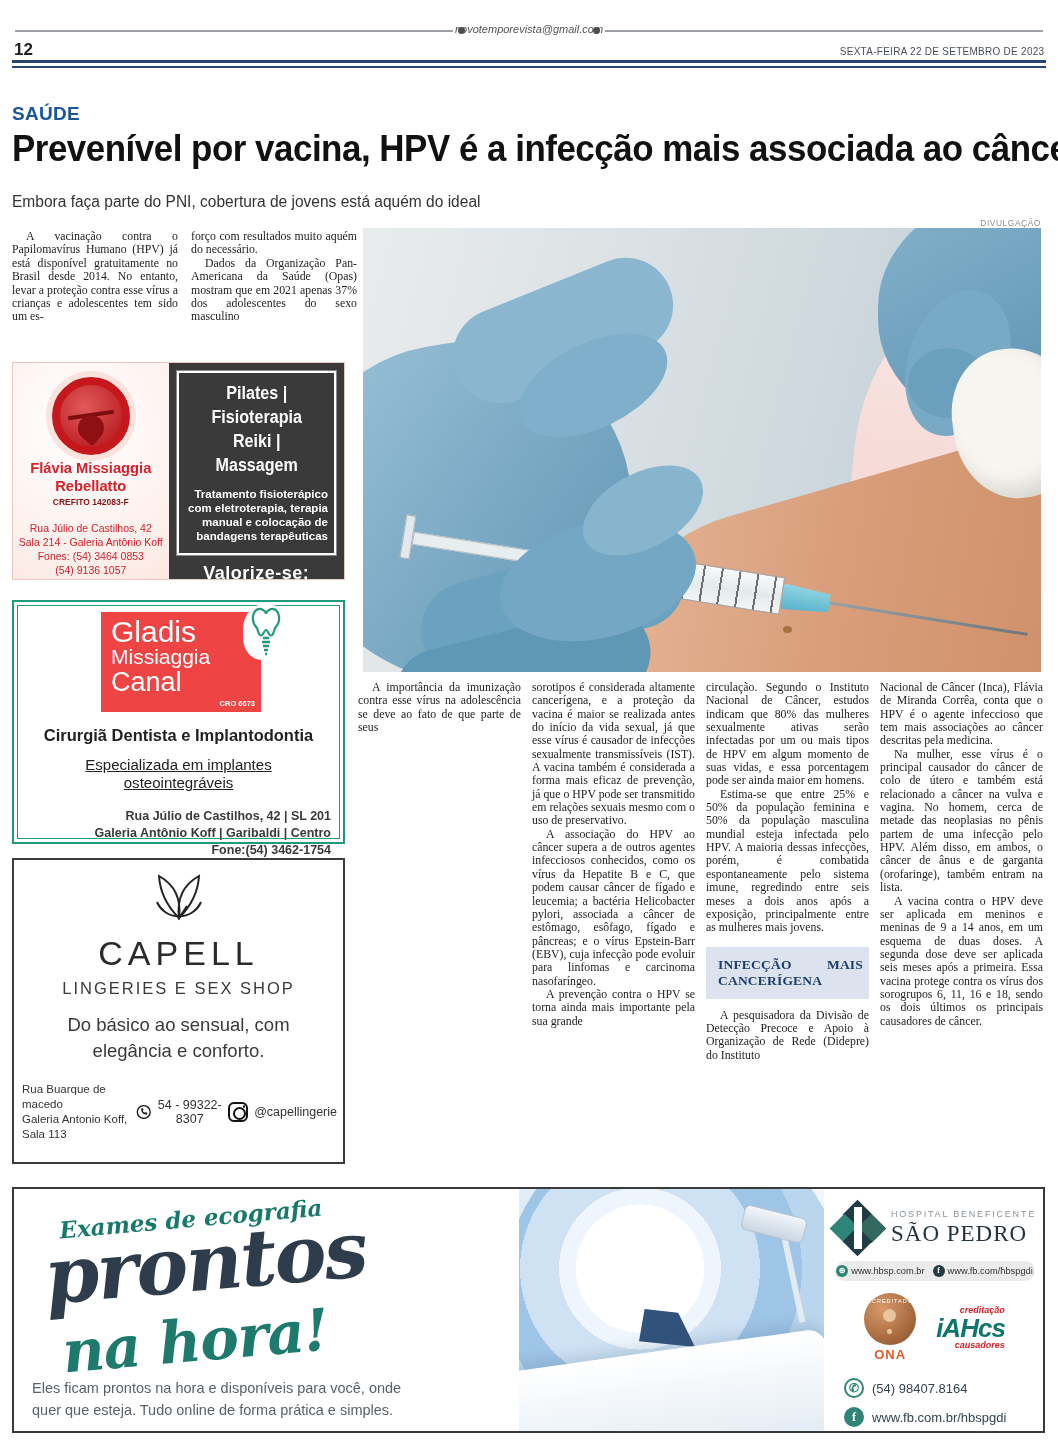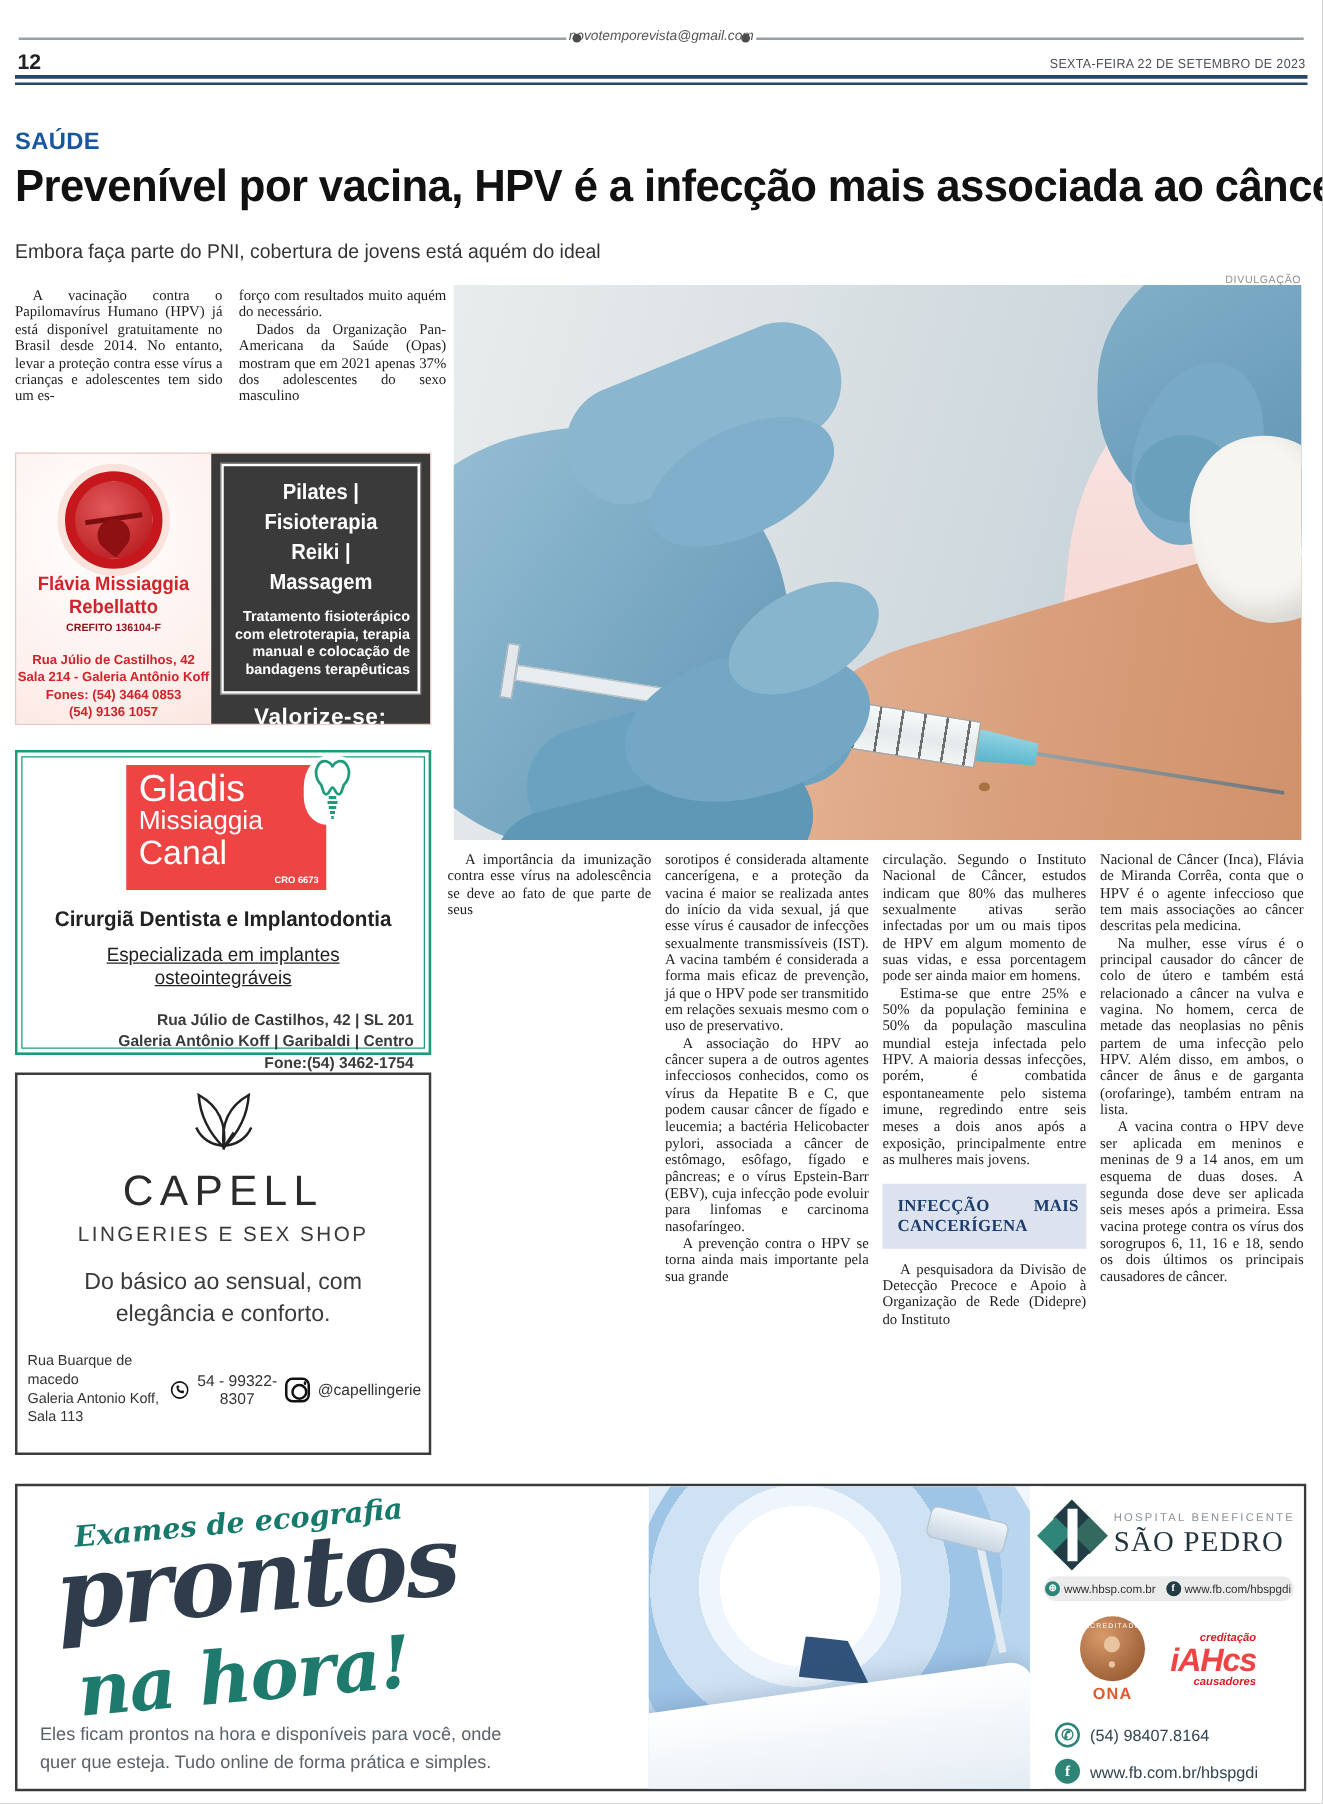--- a/index.html
+++ b/index.html
@@ -64,21 +64,21 @@
   .ph-overthumb { left:215px; top:245px; width:130px; height:75px; background:#87b5ce; border-radius:50%; transform:rotate(-28deg); }
 
   
   .ad-fisio { position:absolute; left:12px; top:362px; width:333px; height:218px; display:flex; background:radial-gradient(circle at 20% 30%, #fff 0%, #fdeeea 45%, #f6cdc2 100%); border:1px solid #e8c8c0; }
   .fisio-left { width:47%; position:relative; text-align:center; }
   .fisio-logo { width:78px; height:78px; margin:14px auto 4px; border-radius:50%; border:8px solid #c5171c; background:radial-gradient(circle at 40% 35%, #e2595a, #b01116); position:relative; box-shadow:0 0 0 6px #fbe3dd; }
   .fisio-logo::before { content:""; position:absolute; left:8px; right:8px; top:28px; height:4px; background:#7e0d10; transform:rotate(-8deg); }
   .fisio-logo::after { content:""; position:absolute; left:18px; top:30px; width:26px; height:26px; border-radius:50% 50% 10% 50%; background:#8e1013; transform:rotate(40deg); }
   .fisio-name { color:#d2232a; font-weight:bold; font-size:15.5px; transform:scaleX(.95); }
   .fisio-cref { color:#8c1418; font-weight:bold; font-size:8.5px; margin-top:2px; }
-  .fisio-addr { color:#d2232a; font-weight:bold; font-size:10.5px; line-height:14px; margin-top:14px; }
+  .fisio-addr { color:#d2232a; font-weight:normal; font-size:10.5px; line-height:14px; margin-top:14px; }
   .fisio-right { width:53%; background:#3a3a3a; color:#fff; text-align:center; padding:8px; }
   .fisio-box { border:2px solid #fff; outline:1px solid #888; padding:8px 6px 10px; }
   .fisio-serv { font-weight:bold; font-size:17.5px; line-height:24px; transform:scaleX(.92); }
   .fisio-treat { font-weight:bold; font-size:11.5px; line-height:14px; margin-top:10px; text-align:right; }
   .fisio-val { font-weight:bold; font-size:18px; margin-top:8px; letter-spacing:.5px; }
   .fisio-slogan { font-weight:bold; font-size:12.5px; line-height:16px; margin-top:6px; text-align:right; }
 
   
   .ad-dent { position:absolute; left:12px; top:600px; width:333px; height:244px; background:#fff; border:2px solid #1f9b7b; box-shadow:inset 0 0 0 3px #fff, inset 0 0 0 4px #1f9b7b; padding:10px 12px; }
   .dent-box { position:relative; width:160px; height:100px; background:#ef4444; color:#fff; margin-left:75px; padding:6px 10px; }
@@ -136,21 +136,21 @@
   .mini-globe { background:#2e8577; }
   .mini-fb { background:#223c46; font-family:"Liberation Serif", serif; }
   .logos-row { display:flex; justify-content:center; align-items:center; gap:20px; margin-top:12px; }
   .ona { text-align:center; }
   .ona-medal { position:relative; width:52px; height:52px; border-radius:50%; background:radial-gradient(circle at 35% 30%, #d89a6a, #8a4e26); margin:0 auto; }
   .ona-medal::before { content:"ACREDITADO"; position:absolute; top:5px; left:0; right:0; font-size:5.5px; color:#fff; letter-spacing:1px; }
   .ona-medal::after { content:""; position:absolute; left:19px; top:16px; width:13px; height:13px; border-radius:50%; background:#e8c49f; box-shadow:0 16px 0 -4px #e8c49f; }
   .ona-name { font-weight:bold; font-size:13px; color:#e05a2b; margin-top:2px; letter-spacing:1px; }
   .iahcs { text-align:right; line-height:1; }
   .iahcs-top { display:block; color:#d42027; font-size:9px; font-style:italic; font-weight:bold; }
-  .iahcs-name { display:block; color:#ef4444; font-size:26px; font-style:italic; font-weight:bold; letter-spacing:-1px; }
+  .iahcs-name { display:block; color:#0f766e; font-size:26px; font-style:italic; font-weight:bold; letter-spacing:-1px; }
   .iahcs-bot { display:block; color:#d42027; font-size:9px; font-style:italic; font-weight:bold; }
   .contacts { margin:16px 0 0 20px; }
   .c-row { display:flex; align-items:center; gap:8px; margin-bottom:9px; font-size:13px; color:#33454f; }
   .c-ic { width:20px; height:20px; border-radius:50%; flex:none; text-align:center; font-size:12px; line-height:20px; color:#fff; font-weight:bold; }
   .c-wa { border:2px solid #2e8577; color:#2e8577; line-height:16px; background:#fff; }
   .c-fb { background:#2e8577; font-family:"Liberation Serif", serif; }
 </style>
 </head>
 <body>
 
@@ -206,21 +206,21 @@
       <div class="sy-needle"></div>
     </div>
     <div class="ph-overfinger"></div>
     <div class="ph-overthumb"></div>
   </div>
 
   <div class="ad-fisio">
     <div class="fisio-left">
       <div class="fisio-logo"></div>
       <div class="fisio-name">Flávia Missiaggia Rebellatto</div>
-      <div class="fisio-cref">CREFITO 136104-F</div>
+      <div class="fisio-cref">CREFITO 142083-F</div>
       <div class="fisio-addr">
         <div>Rua Júlio de Castilhos, 42</div>
         <div>Sala 214 - Galeria Antônio Koff</div>
         <div>Fones: (54) 3464 0853</div>
         <div>(54) 9136 1057</div>
       </div>
     </div>
     <div class="fisio-right">
       <div class="fisio-box">
         <div class="fisio-serv">Pilates | Fisioterapia</div>

